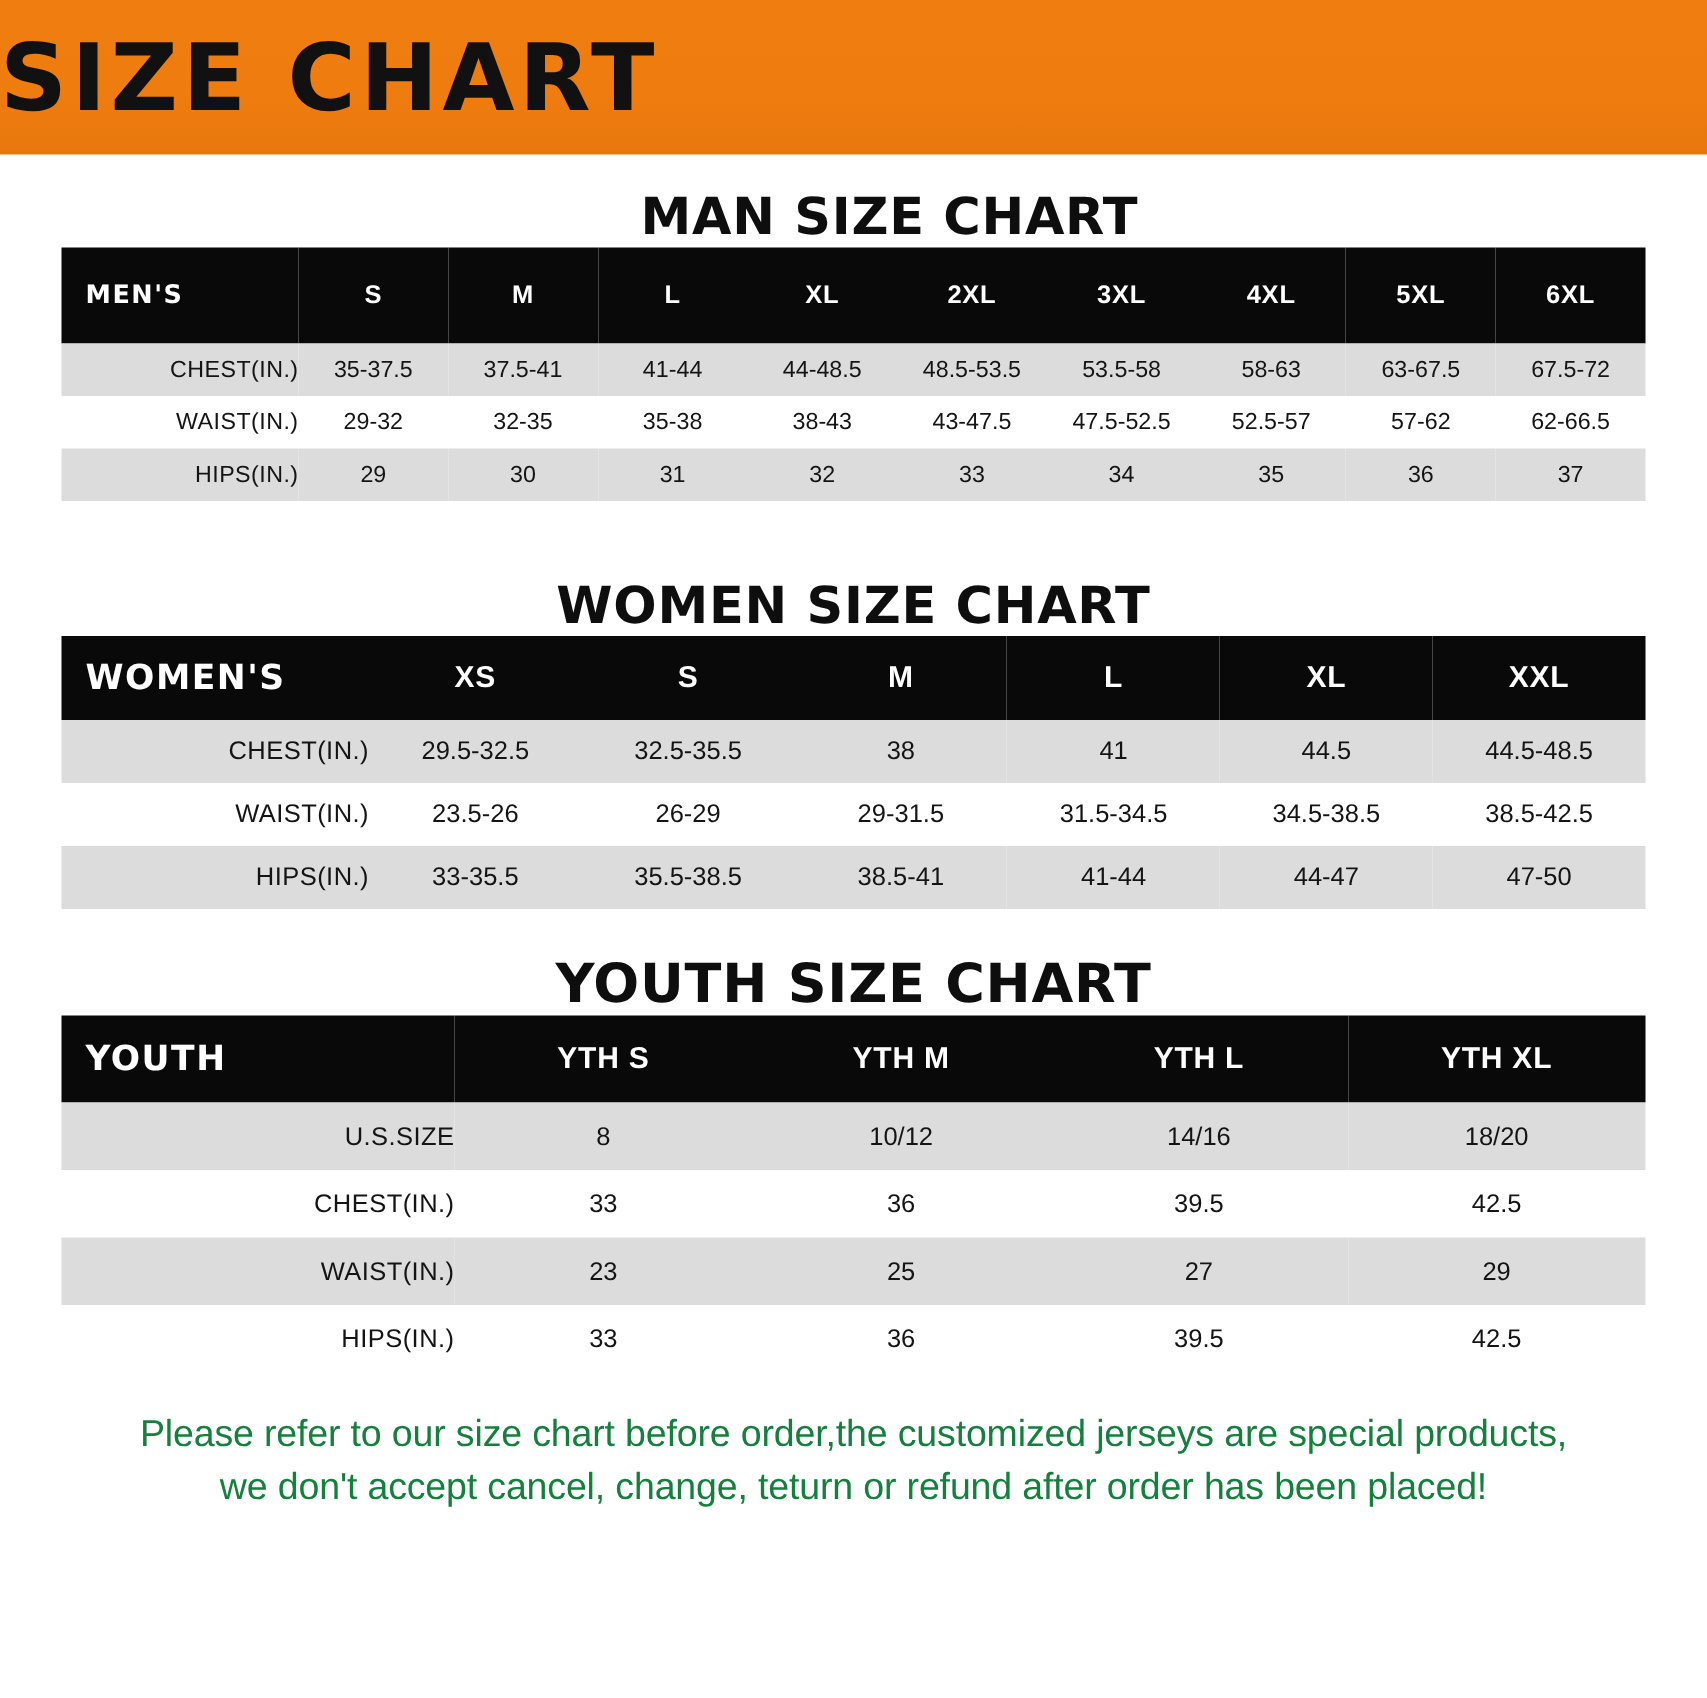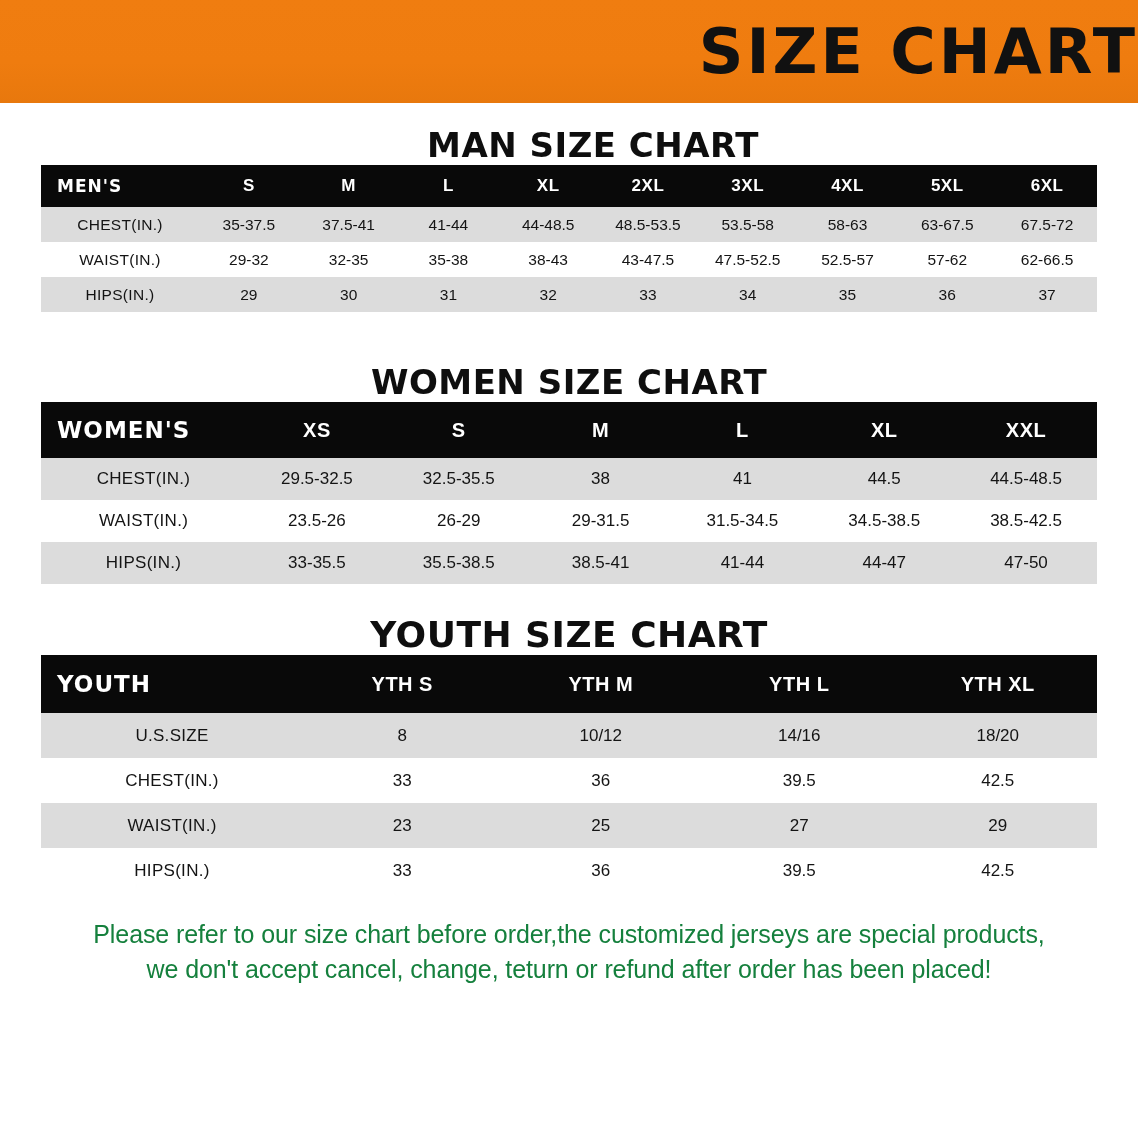--- a/index.html
+++ b/index.html
@@ -21,21 +21,21 @@
     background: #ffffff;
     box-sizing: border-box;
   }
   
   .banner {
     width: 100%;
     height: 103px;
     background: linear-gradient(180deg, #f07d10 0%, #ef7c0f 60%, #e8780d 100%);
     display: flex;
     align-items: center;
-    justify-content: flex-end;
+    justify-content: flex-start;
   }
   .banner-title {
     font-family: "DejaVu Sans", sans-serif;
     font-weight: bold;
     font-size: 62px;
     letter-spacing: 3px;
     color: #111111;
     line-height: 1;
   }
   
@@ -67,40 +67,40 @@
     color: #141414;
     padding: 0;
     font-family: "Liberation Sans", sans-serif;
   }
   
   table.size-table thead tr {
     background: #090909;
   }
   table.size-table thead th {
     color: #ffffff;
-    height: 42px;
+    height: 64px;
     font-weight: bold;
     font-size: 18px;
     letter-spacing: 0.5px;
   }
   table.size-table thead th.row-title {
     text-align: left;
     padding-left: 16px;
     font-family: "DejaVu Sans", sans-serif;
     font-size: 21px;
     letter-spacing: 1px;
   }
   
   table.size-table tbody td {
     height: 35px;
   }
   table.size-table tbody tr.shade td { background: #dcdcdc; }
   table.size-table tbody tr.plain td { background: #ffffff; }
   table.size-table tbody td.row-label {
-    text-align: center;
+    text-align: right;
     font-size: 16px;
     letter-spacing: 0.3px;
   }
 
   
   #men-table thead th { font-size: 17px; }
   #men-table tbody td { font-size: 15.5px; height: 35px; }
   #men-table col.label-col { width: 158px; }
 
   

